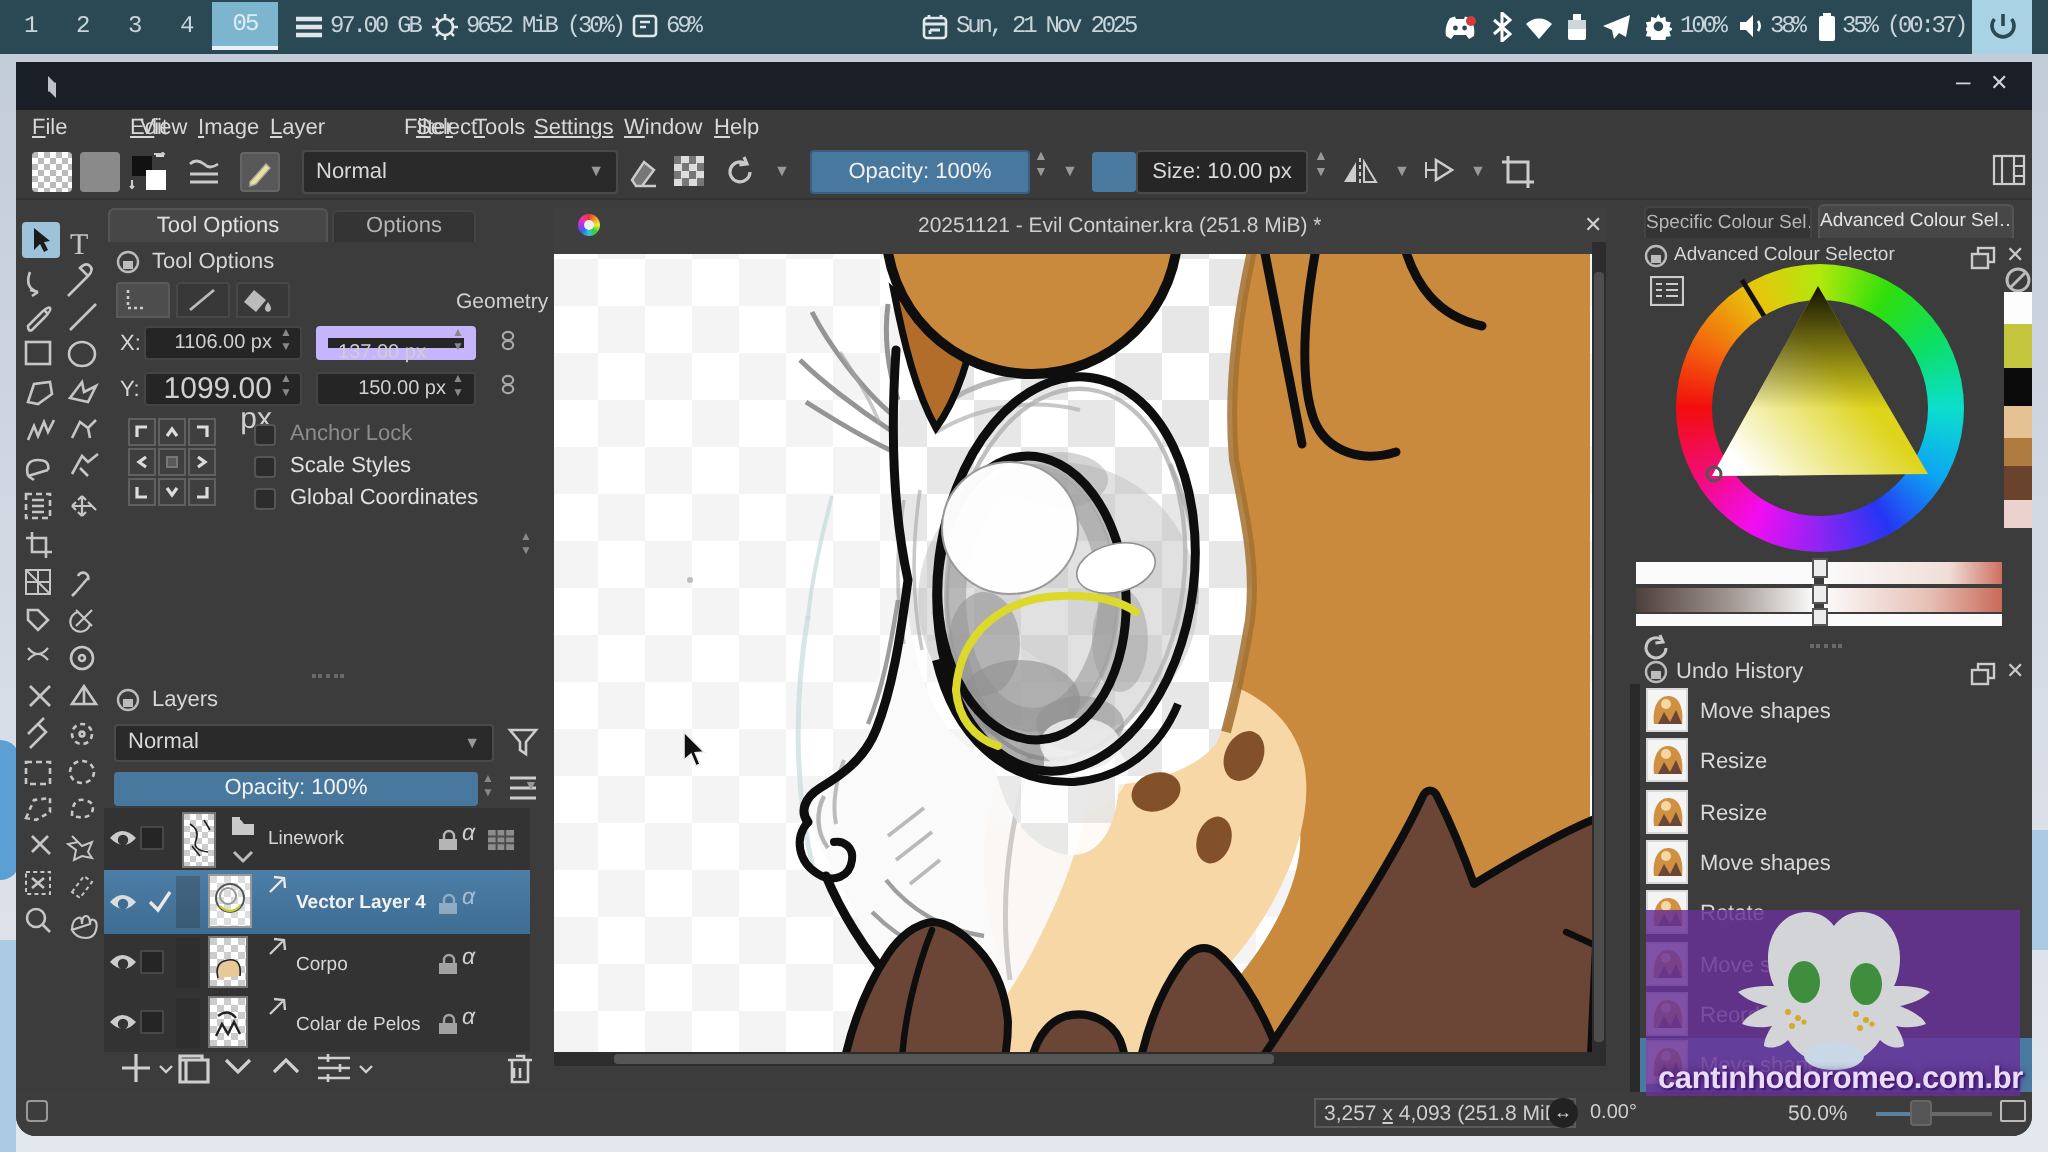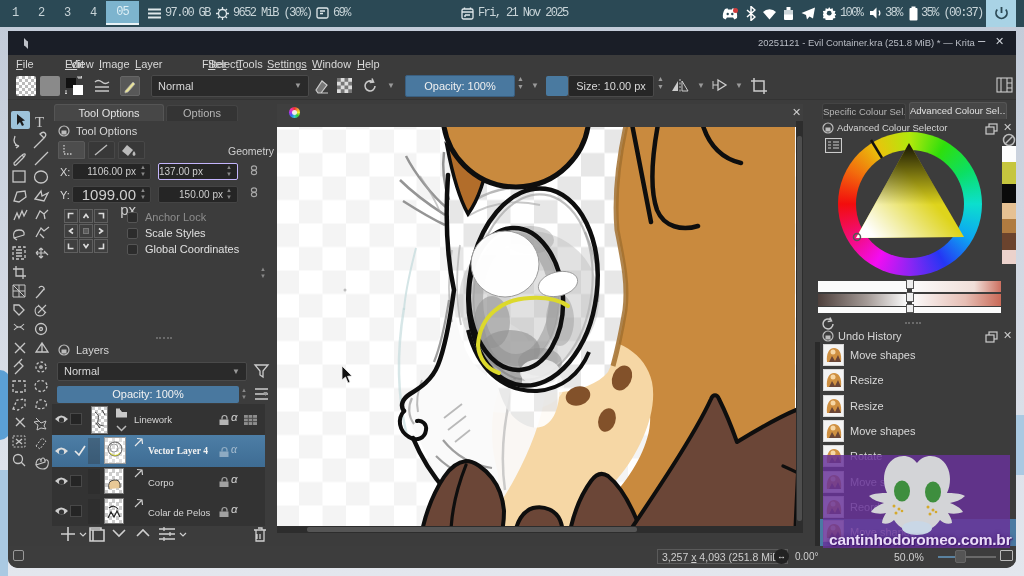--- a/index.html
+++ b/index.html
@@ -33,21 +33,21 @@
   <span class="abs" style="left:233px;top:6px;letter-spacing:-1.6px;">9652 MiB (30%)</span>
   <svg class="abs" style="left:316px;top:7px;" width="13" height="12" fill="none" stroke="#dfe7ea" stroke-width="1.3">
       <rect x="1" y="1" width="11" height="10" rx="1.5"></rect>
       <path d="M4,4 h5 M4,6.5 h3"></path>
     </svg>
   <span class="abs" style="left:333px;top:6px;letter-spacing:-1.6px;">69%</span>
   <svg class="abs" style="left:461px;top:7px;" width="13" height="13" fill="none" stroke="#dfe7ea" stroke-width="1.3">
       <rect x="1" y="2" width="11" height="10" rx="1.5"></rect>
       <path d="M1,5 h11 M3.5,2 v-1.5 M9.5,2 v-1.5 M4,8 h5 M4,8 v2" stroke-width="1.4"></path>
     </svg>
-  <span class="abs" style="left:478px;top:6px;letter-spacing:-1.6px;">Fri, 21 Nov 2025</span>
+  <span class="abs" style="left:478px;top:6px;letter-spacing:-1.6px;">Sun, 21 Nov 2025</span>
 
   <svg class="abs" style="left:722px;top:8px;" width="17" height="12">
       <path d="M3,1 C1,4 0.5,7 1,10 l2.5,1.5 1.5,-2 h6 l1.5,2 2.5,-1.5 c0.5,-3 0,-6 -2,-9 l-2.5,-0.8 -0.5,1.3 h-4 l-0.5,-1.3 Z" fill="#fff"></path>
       <circle cx="5.7" cy="6" r="1.2" fill="#2b4955"></circle>
       <circle cx="10.3" cy="6" r="1.2" fill="#2b4955"></circle>
       <circle cx="13.5" cy="2.5" r="2.5" fill="#d23b3b"></circle>
     </svg>
   <svg class="abs" style="left:746px;top:6px;" width="10" height="15">
       <path d="M1,4 L9,11 5,14.5 5,0.5 9,4 1,11" stroke="#fff" stroke-width="1.5" fill="none"></path>
     </svg>
@@ -82,21 +82,20 @@
       <path d="M7.5,1 v6 M3.2,3.5 a5.5,5.5 0 1 0 8.6,0"></path>
     </svg>
 </div>
 
 <div class="abs" id="win" style="left:8px;top:31px;width:1008px;height:537px;background:#3c3c3c;border-radius:0 0 10px 10px;overflow:hidden;">
 
   <div class="abs" style="left:0;top:0;width:1008px;height:24px;background:#1a1e27;">
     <svg class="abs" style="left:11px;top:6px;" width="14" height="13" fill="#cfd3da">
         <path d="M1,5 h4 v-4 l4,4 -4,4 v-4 Z M13,8 h-4 v4 l-4,-4 4,-4 v4 Z" opacity="0.9"></path>
       </svg>
-    <span class="abs" style="left:750px;top:6px;color:#b9bdc5;font-size:9.5px;">20251121 - Evil Container.kra (251.8 MiB) * — Krita</span>
     <span class="abs" style="left:970px;top:2px;color:#cfd3da;font-size:13px;">–</span>
     <span class="abs" style="left:987px;top:4px;color:#cfd3da;font-size:11px;">✕</span>
   </div>
 
   <div class="abs" style="left:0;top:24px;width:1008px;height:17px;background:#3b3b3b;color:#d8d8d8;font-size:11px;">
     <span class="abs" style="left:8px;top:3px;"><u>F</u>ile</span>
     <span class="abs" style="left:27px;top:3px;padding-left:30px;"><u>E</u>dit</span>
     <span class="abs" style="left:62px;top:3px;"><u>V</u>iew</span>
     <span class="abs" style="left:91px;top:3px;"><u>I</u>mage</span>
     <span class="abs" style="left:127px;top:3px;"><u>L</u>ayer</span>
@@ -226,21 +225,21 @@
           <path d="M6,13 L18,3" stroke="#bbb" stroke-width="1.4"></path>
         </svg></div>
     <div class="abs" style="left:66px;top:39px;width:27px;height:18px;background:#383838;border:1px solid #484848;border-radius:2px 2px 0 0;">
       <svg width="25" height="16">
           <path d="M8,3 l6,5 -5,6 -6,-5 Z" fill="#bbb"></path>
           <path d="M15,9 q3,4 0,5 q-3,-1 0,-5" fill="#bbb"></path>
         </svg></div>
     <span class="abs" style="left:176px;top:43px;color:#cfcfcf;font-size:10.5px;">Geometry</span>
     <span class="abs" style="left:8px;top:64px;">X:</span>
     <div class="abs" style="left:20px;top:61px;width:79px;height:17px;background:#252525;border:1px solid #444;border-radius:2px;color:#cfcfcf;text-align:right;padding-right:14px;line-height:15px;font-size:10px;">1106.00 px</div>
-    <div class="abs" style="left:106px;top:61px;width:80px;height:17px;background:#252525;border:1px solid #c4b5fd;border-radius:2px;color:#cfcfcf;text-align:left;padding-right:14px;line-height:15px;font-size:10px;">137.00 px</div>
+    <div class="abs" style="left:106px;top:61px;width:80px;height:17px;background:#252525;border:6px solid #c4b5fd;border-radius:2px;color:#cfcfcf;text-align:center;padding-right:14px;line-height:15px;font-size:10px;">137.00 px</div>
     <span class="abs" style="left:88px;top:62px;color:#888;font-size:6px;line-height:7px;">▲<br>▼</span>
     <span class="abs" style="left:174px;top:62px;color:#888;font-size:6px;line-height:7px;">▲<br>▼</span>
     <span class="abs" style="left:8px;top:87px;">Y:</span>
     <div class="abs" style="left:20px;top:84px;width:79px;height:17px;background:#252525;border:1px solid #444;border-radius:2px;color:#cfcfcf;text-align:right;padding-right:14px;line-height:15px;font-size:15px;">1099.00 px</div>
     <div class="abs" style="left:106px;top:84px;width:80px;height:17px;background:#252525;border:1px solid #444;border-radius:2px;color:#cfcfcf;text-align:right;padding-right:14px;line-height:15px;font-size:10px;">150.00 px</div>
     <span class="abs" style="left:88px;top:85px;color:#888;font-size:6px;line-height:7px;">▲<br>▼</span>
     <span class="abs" style="left:174px;top:85px;color:#888;font-size:6px;line-height:7px;">▲<br>▼</span>
     <svg class="abs" style="left:196px;top:61px;" width="12" height="46" stroke="#a8a8a8" fill="none" stroke-width="1.1">
       <ellipse cx="6" cy="5" rx="2.6" ry="2.1"></ellipse>
         <ellipse cx="6" cy="9.5" rx="2.6" ry="2.1"></ellipse>
@@ -322,21 +321,21 @@
             <path d="M4,5.5 v-1.5 a2.5,2.5 0 0 1 5,0 V5.5" fill="none" stroke="#b5b5b5" stroke-width="1.2"></path>
             <rect x="1.5" y="5.5" width="9" height="5.5" fill="#b5b5b5"></rect>
           </svg>
         <span class="abs" style="left:179px;top:7px;font-style:italic;color:#cfcfcf;font-size:11.5px;">α</span>
         <svg class="abs" style="left:192px;top:10px;" width="14" height="12">
             <rect x="0" y="1" width="13" height="10" fill="#8d8d8d"></rect>
             <path d="M0,4.3 h13 M0,7.6 h13 M4.3,1 v10 M8.6,1 v10" stroke="#4c4c4c"></path>
           </svg>
       </div>
 
-      <div class="abs" style="left:0;top:31px;width:213px;height:32px;background:linear-gradient(180deg,#4d7ea6,#3e6c93);font-family:Liberation Serif, serif;">
+      <div class="abs" style="left:0;top:31px;width:213px;height:32px;background:linear-gradient(180deg,#4d7ea6,#3e6c93);">
         <svg class="abs" style="left:2px;top:10px;" width="15" height="13">
             <path d="M1,6 q6,-7 13,0 q-6,7 -13,0" fill="#ddd"></path>
             <circle cx="7.5" cy="7" r="2.6" fill="#3e6c93"></circle>
           </svg>
         <svg class="abs" style="left:21px;top:9px;" width="14" height="13">
             <path d="M2,7 l4,4 6,-9" stroke="#e8e8e8" stroke-width="1.7" fill="none"></path>
           </svg>
         <div class="abs" style="left:36px;top:3px;width:12px;height:26px;background:#2e2e2e;opacity:0.3;"></div>
         <div class="abs" style="left:52px;top:2px;width:22px;height:27px;background:conic-gradient(#fff 25%,#ddd 0 50%,#fff 0 75%,#ddd 0) 0 0/7px 7px,#fff;border:1px solid #999;">
           <svg width="20" height="25">
@@ -412,20 +411,21 @@
       <path d="M99,4 h16 M99,9 h16 M99,14 h16 M104,2 v4 M110,7 v4 M104,12 v4" stroke-width="1.3"></path>
       <path d="M120,8 l3,3 3,-3" stroke-width="1.2"></path>
       <path d="M194,5 h12 m-10,0 v11 h8 v-11 m-6,-2 h4 v2 m-5,4 v5 m3,-5 v5" stroke-width="1.3"></path>
     </svg>
   </div>
 
   <div class="abs" id="subwin" style="left:269px;top:73px;width:526px;height:429px;background:#3f3f3f;">
     <div class="abs" style="left:0;top:0;width:526px;height:17px;">
       <div class="abs" style="left:12px;top:3px;width:11px;height:11px;border-radius:50%;background:conic-gradient(#e33,#e93,#ee3,#3c3,#3cc,#36e,#a3e,#e3a,#e33);"></div>
       <div class="abs" style="left:15px;top:6px;width:5px;height:5px;border-radius:50%;background:#eee;"></div>
+      <span class="abs txt" style="left:182px;top:3px;font-size:10.5px;color:#cfcfcf;">20251121 - Evil Container.kra (251.8 MiB) *</span>
       <span class="abs" style="left:515px;top:2px;color:#cfcfcf;font-size:11px;">✕</span>
     </div>
     <svg class="abs" id="canvasart" style="left:0;top:23px;" width="519" height="399" viewBox="277 127 519 399">
       <defs>
         <pattern id="chk" x="17" y="35.5" width="47" height="47" patternUnits="userSpaceOnUse">
           <rect width="47" height="47" fill="#ffffff"></rect>
           <rect x="23.5" width="23.5" height="23.5" fill="#e7e7e7"></rect>
           <rect y="23.5" width="23.5" height="23.5" fill="#e7e7e7"></rect>
         </pattern>
       </defs>

